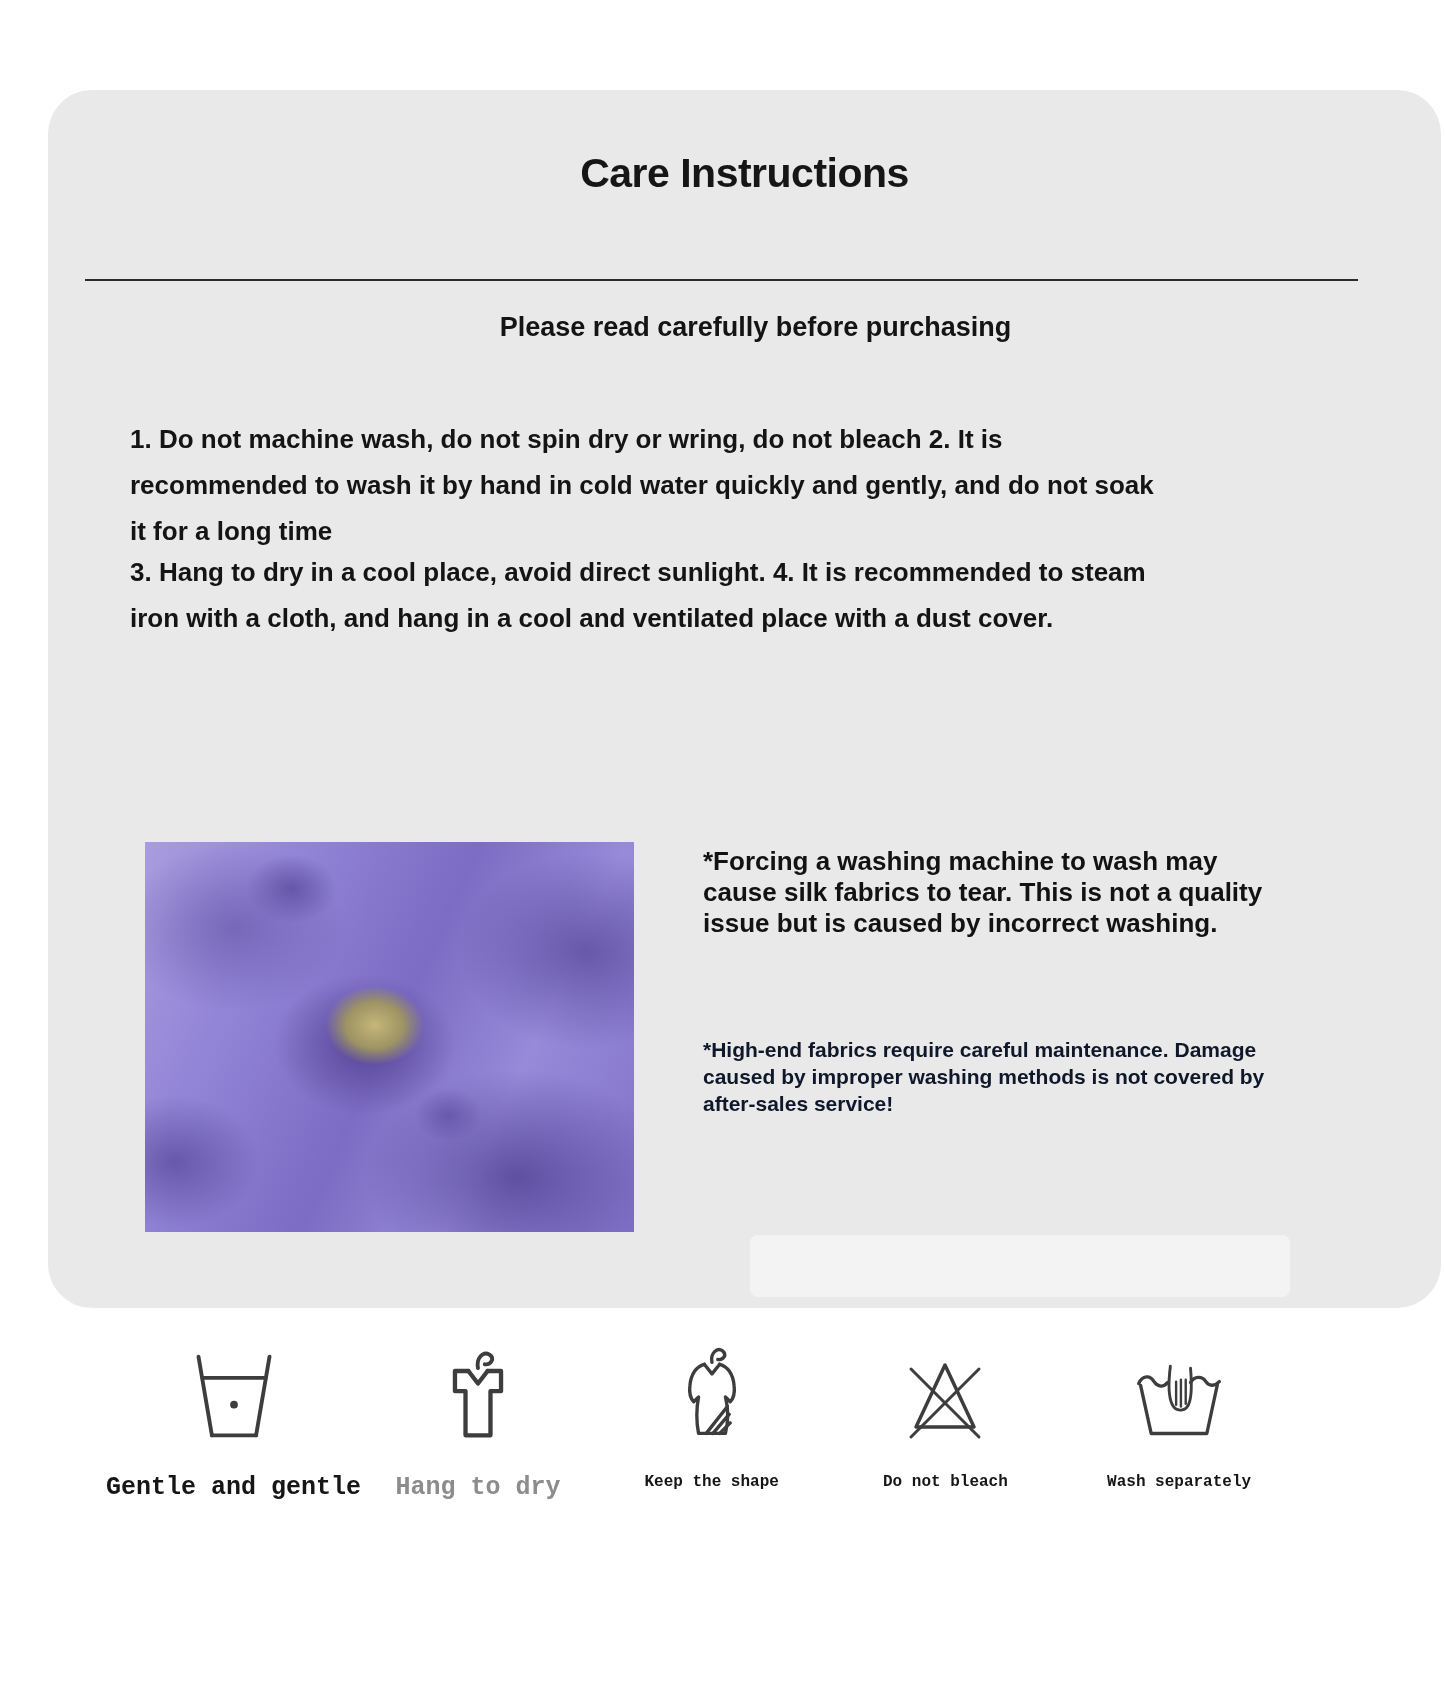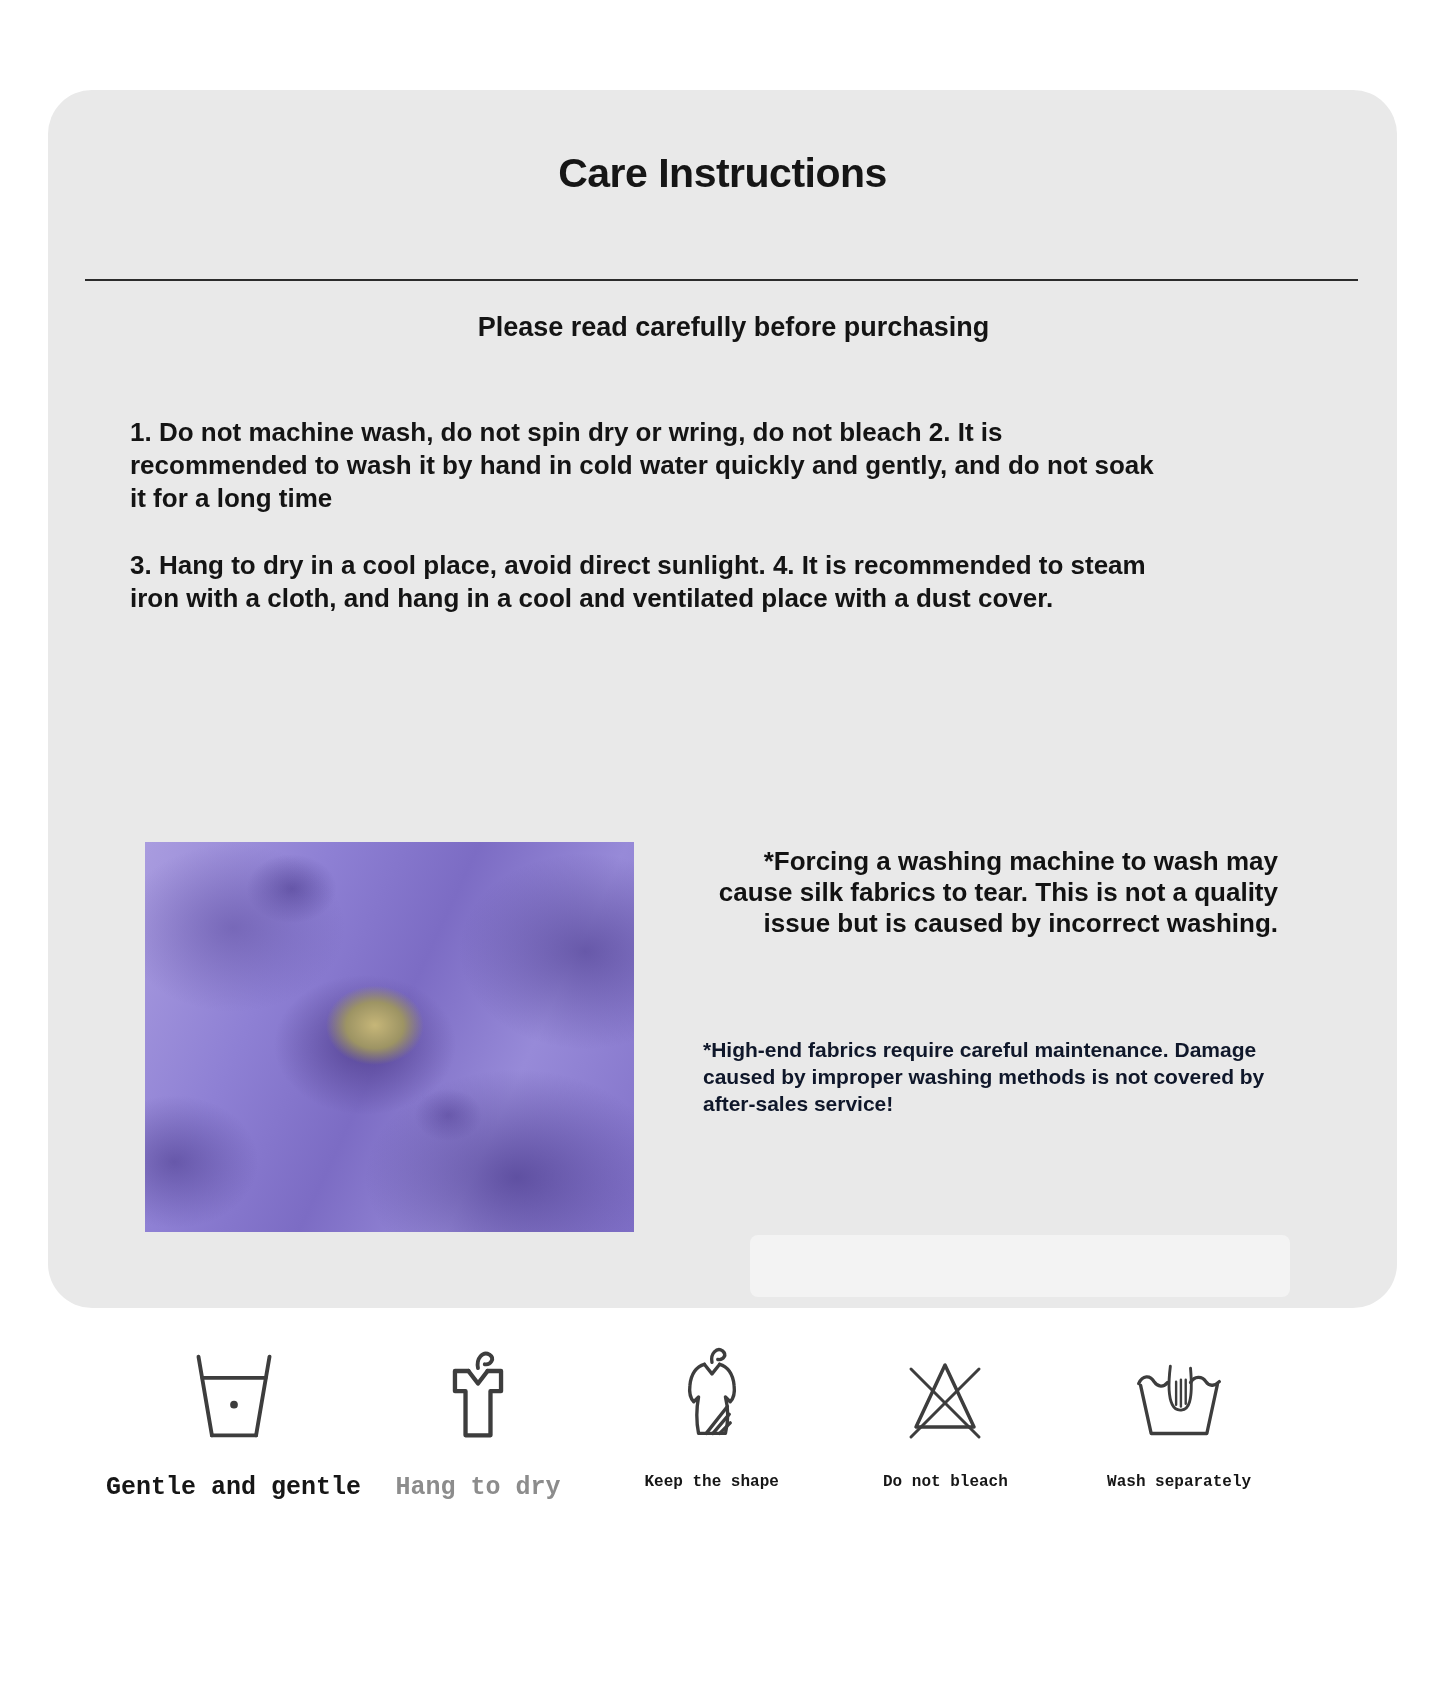--- a/index.html
+++ b/index.html
@@ -6,59 +6,59 @@
   body{
     width:1445px;height:1682px;
     background:#ffffff;
     font-family:"Liberation Sans", sans-serif;
     position:relative;
     color:#151515;
     overflow:hidden;
   }
   .card{
     position:absolute;left:48px;top:90px;width:1349px;height:1218px;
-    background:#e9e9e9;border-radius:44px;
+    background:#e9e9e9;border-radius:44px;padding-left:44px;
   }
   .title{
     position:absolute;left:0;top:60px;width:100%;
     text-align:center;margin:0;
     font-size:41px;font-weight:bold;letter-spacing:-0.5px;color:#161616;
   }
   .divider{
     position:absolute;left:37px;top:189px;width:1273px;height:2px;
     background:#2b2b2b;
   }
   .subtitle{
     position:absolute;left:11px;top:222px;width:100%;
     text-align:center;margin:0;
     font-size:27px;font-weight:bold;color:#141414;
   }
   .para{
     position:absolute;left:82px;width:1025px;margin:0;
-    font-size:26px;line-height:33px;font-weight:bold;color:#141414;
+    font-size:26px;line-height:46px;font-weight:bold;color:#141414;
   }
   .p1{top:326px;}
   .p2{top:459px;}
   .p3{top:596px;font-size:23px;}
   .photo{
     position:absolute;left:97px;top:752px;width:489px;height:390px;
     background:
       radial-gradient(ellipse 68px 55px at 47% 47%, #c6b678 0%, #9d9464 42%, rgba(120,105,150,0) 72%),
       radial-gradient(ellipse 130px 100px at 45% 52%, rgba(80,62,142,0.85) 0%, rgba(80,62,142,0) 70%),
       radial-gradient(ellipse 160px 120px at 18% 22%, rgba(98,82,164,0.6) 0%, rgba(98,82,164,0) 70%),
       radial-gradient(ellipse 60px 46px at 30% 12%, rgba(74,58,140,0.6) 0%, rgba(74,58,140,0) 75%),
       radial-gradient(ellipse 180px 140px at 90% 28%, rgba(72,56,138,0.6) 0%, rgba(72,56,138,0) 70%),
       radial-gradient(ellipse 210px 150px at 76% 86%, rgba(68,52,134,0.65) 0%, rgba(68,52,134,0) 72%),
       radial-gradient(ellipse 120px 95px at 6% 82%, rgba(70,54,135,0.55) 0%, rgba(70,54,135,0) 70%),
       radial-gradient(ellipse 45px 35px at 62% 70%, rgba(84,66,150,0.5) 0%, rgba(84,66,150,0) 75%),
       linear-gradient(115deg, #a99cdf 0%, #8e80d4 28%, #7c6cc4 50%, #978ad8 72%, #8171c9 100%);
   }
   .note1{
     position:absolute;left:655px;top:756px;width:575px;margin:0;
-    font-size:26px;line-height:31px;font-weight:bold;color:#121212;text-align:right;
+    font-size:26px;line-height:31px;font-weight:bold;color:#121212;
   }
   .note2{
     position:absolute;left:655px;top:946px;width:575px;margin:0;
     font-size:21px;line-height:27px;font-weight:bold;color:#0f172a;
   }
   .light-strip{
     position:absolute;left:702px;top:1145px;width:540px;height:62px;
     background:rgba(255,255,255,0.45);border-radius:8px;
   }
   .symbols{

